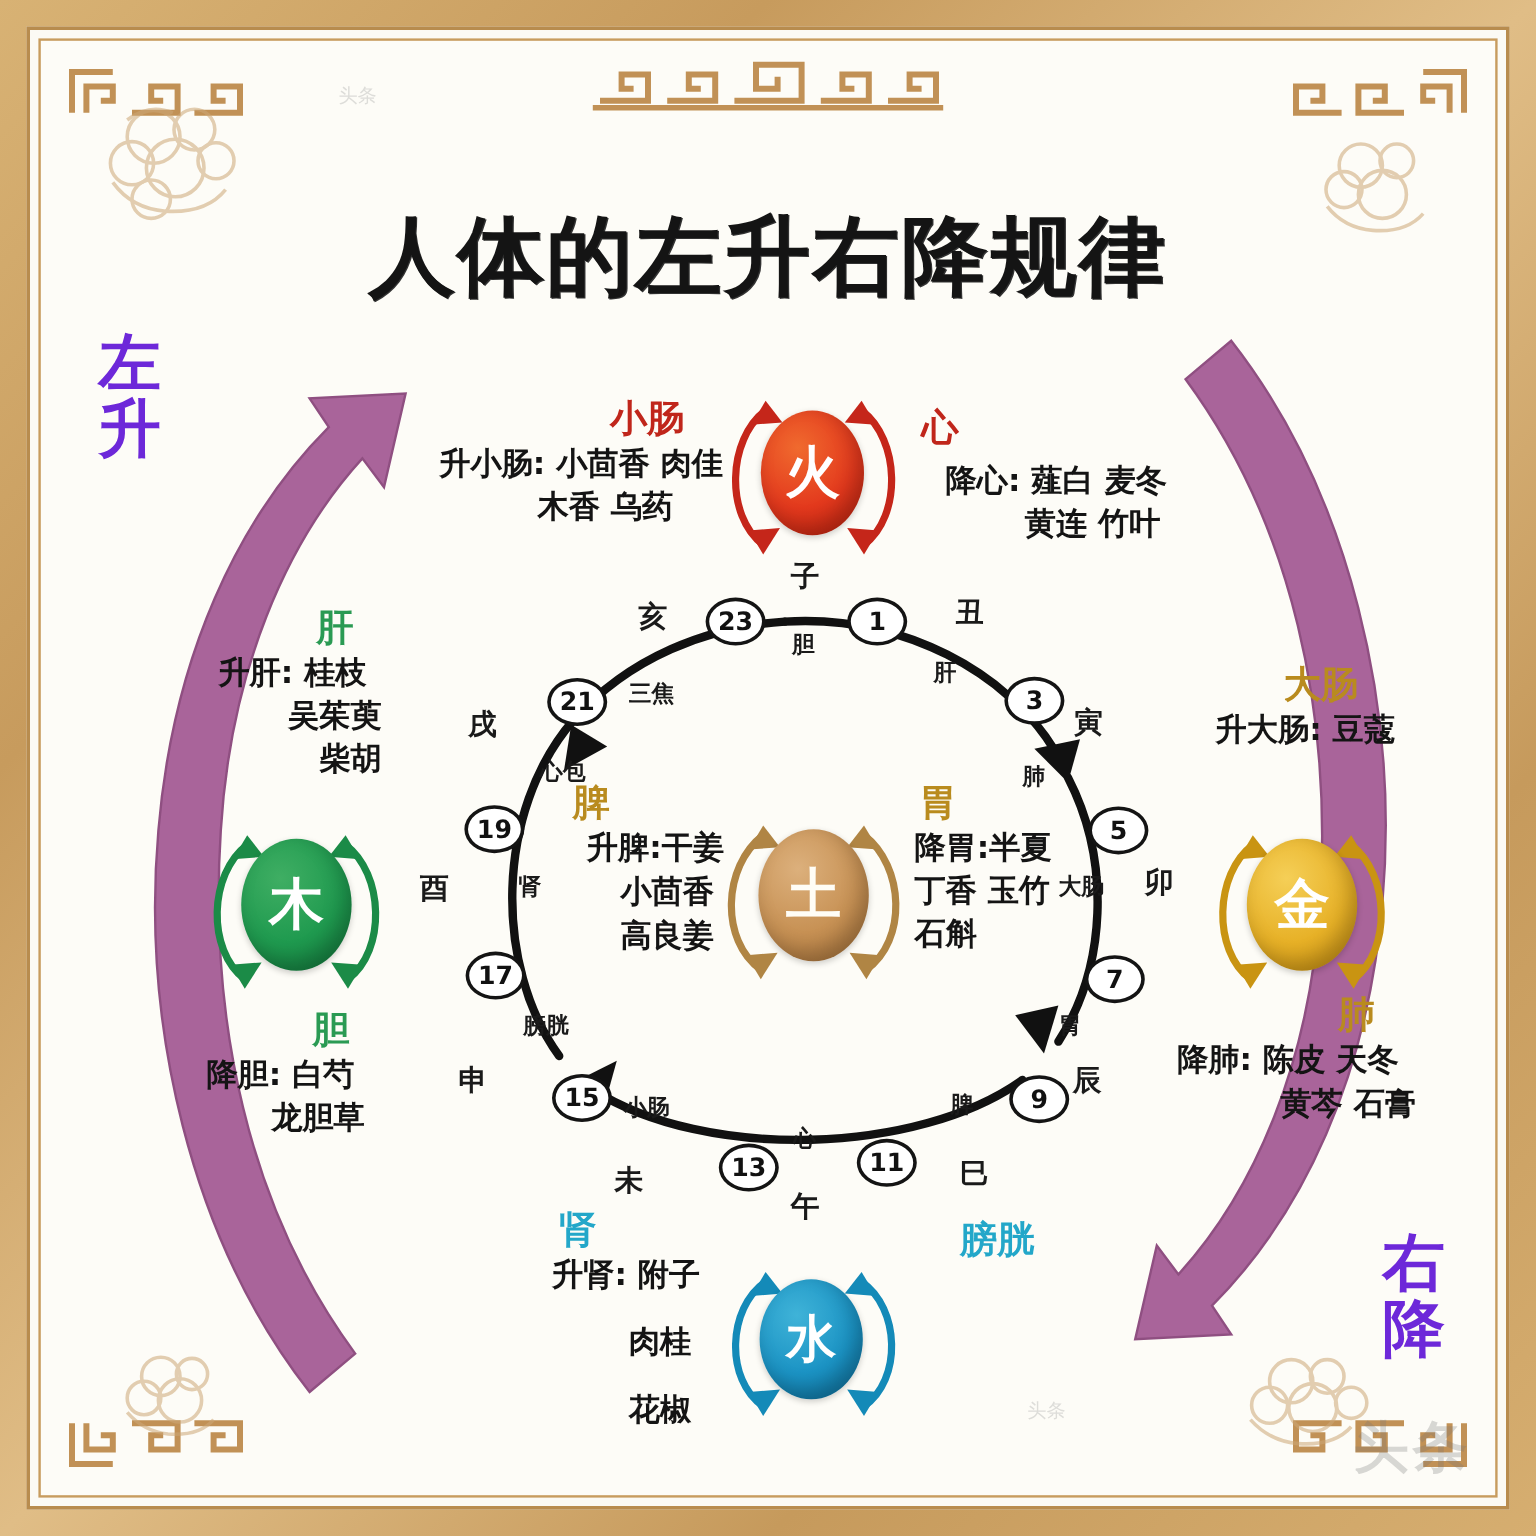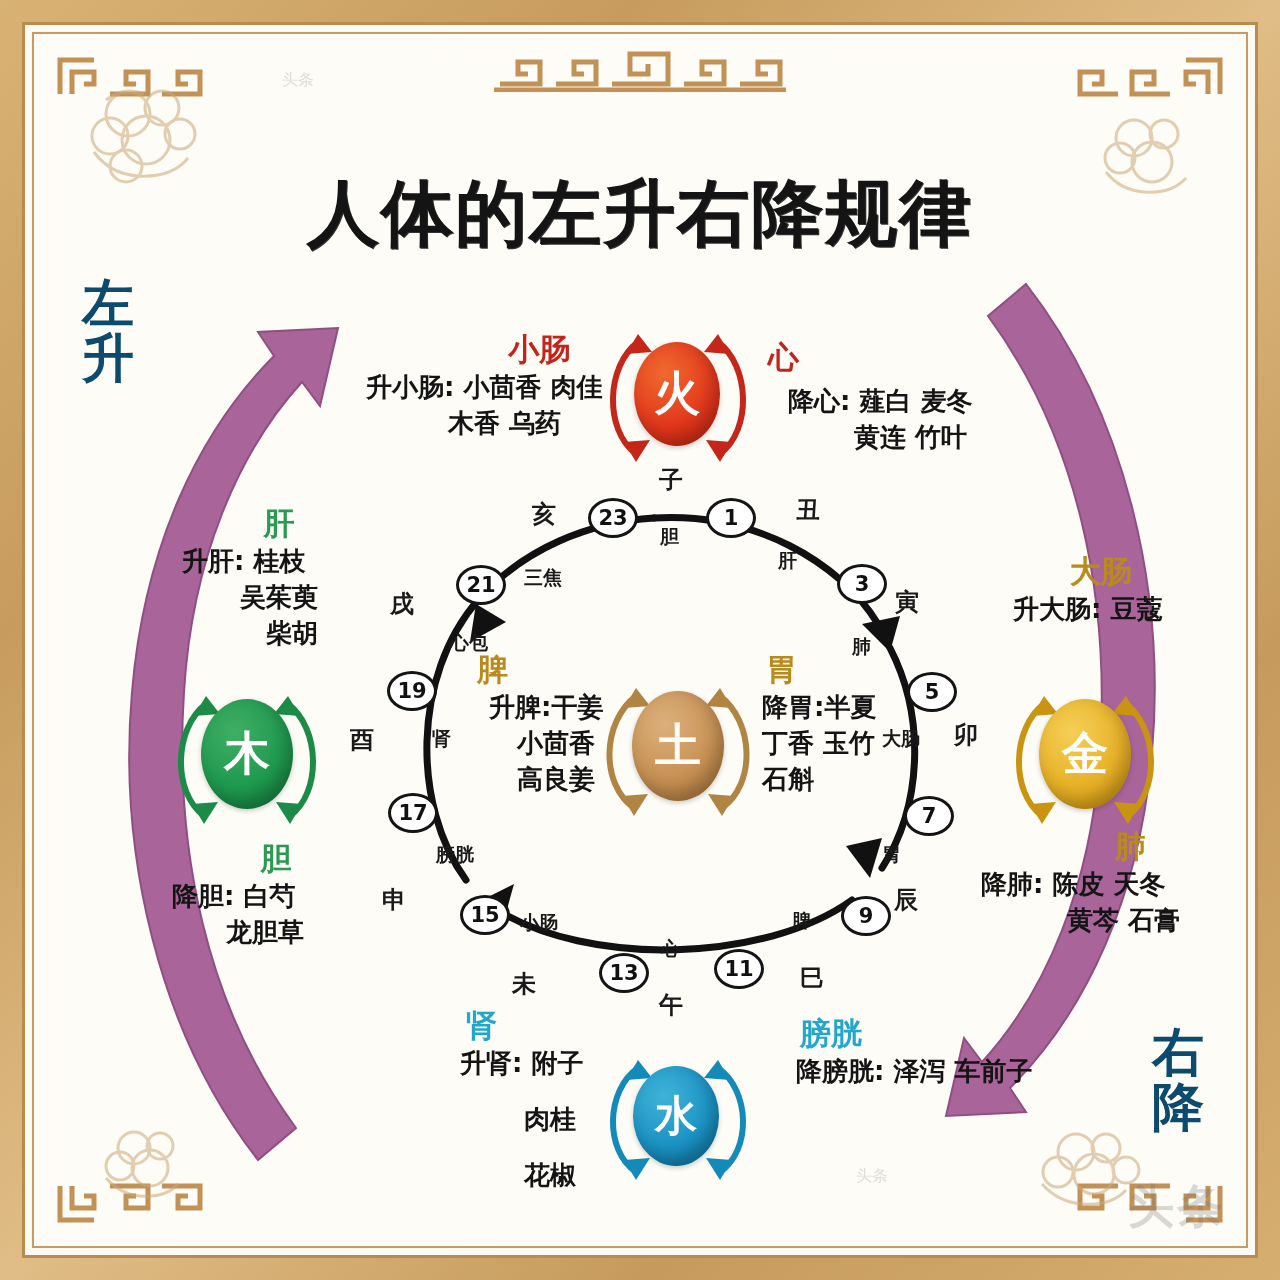--- a/index.html
+++ b/index.html
@@ -34,24 +34,24 @@
     position:absolute;left:0;right:0;top:130px;text-align:center;
     font-family:"DejaVu Sans","Liberation Sans",sans-serif;
     font-size:72px;font-weight:bold;color:#141414;letter-spacing:2px;
     text-shadow:1px 1px 0 #333;
   }
 
   
   .side-arrow{position:absolute;}
   .side-label{
     position:absolute;font-family:"DejaVu Sans","Liberation Sans",sans-serif;
-    font-size:52px;font-weight:bold;color:#0c4a6e;line-height:1.05;text-align:center;width:72px;
+    font-size:52px;font-weight:bold;color:#6d28d9;line-height:1.05;text-align:center;width:72px;
   }
   #left-label{left:36px;top:240px;}
-  #right-label{right:30px;top:990px;font-family:Liberation Serif, serif;}
+  #right-label{right:30px;top:990px;}
 
   
   .orb{position:absolute;border-radius:50%;display:flex;align-items:center;justify-content:center;
        font-family:"DejaVu Sans","Liberation Sans",sans-serif;font-weight:bold;color:#fff;
        box-shadow:inset -6px -8px 16px rgba(0,0,0,.22), 0 2px 5px rgba(0,0,0,.2);}
   .orb-fire{width:86px;height:104px;left:598px;top:306px;font-size:46px;
        background:radial-gradient(circle at 36% 30%,#f06a2e 0%,#e3391d 55%,#c5210f 100%);}
   .orb-wood{width:92px;height:110px;left:165px;top:663px;font-size:46px;
        background:radial-gradient(circle at 36% 30%,#3fae63 0%,#1f9a4f 55%,#12793c 100%);}
   .orb-metal{width:92px;height:110px;left:1003px;top:663px;font-size:46px;
@@ -369,21 +369,20 @@
 
     <div class="blk" id="b-shen">
       <div class="hd hd-cyan">肾</div>
       <div class="ln">升肾: 附子</div>
       <div class="ln ind">肉桂</div>
       <div class="ln ind">花椒</div>
     </div>
 
     <div class="blk" id="b-pangguang">
       <div class="hd hd-cyan">膀胱</div>
-      <div class="ln">降膀胱: 泽泻 车前子</div>
     </div>
 
     <div id="ring">
       <svg width="620" height="530" viewBox="0 0 620 530" style="position:absolute;left:0;top:0;">
 
         <g fill="none" stroke="#111" stroke-width="7" stroke-linecap="round">
 
           <path d="M300 42 C 400 36, 486 86, 524 148"></path>
 
           <path d="M536 172 C 572 242, 568 330, 528 392"></path>

